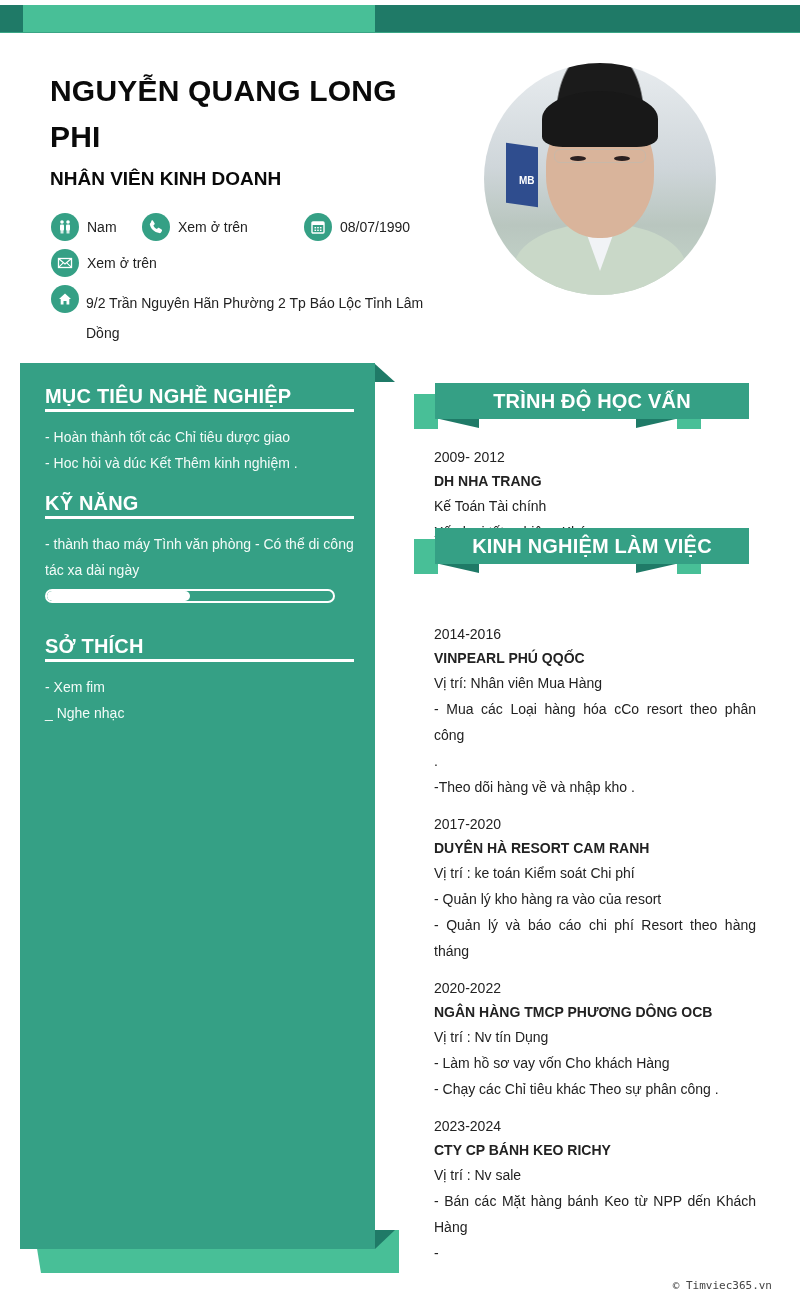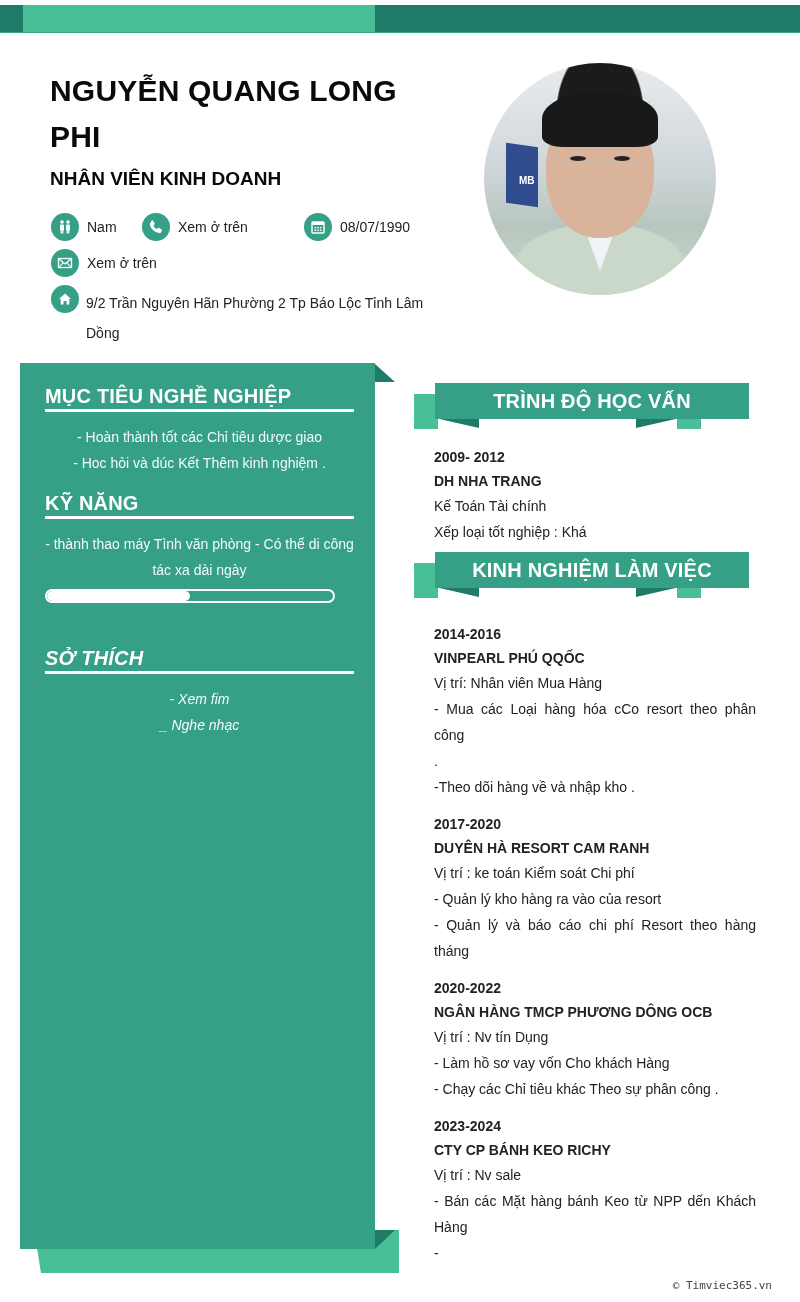--- a/index.html
+++ b/index.html
@@ -34,36 +34,36 @@
     .avatar .sign-text { position: absolute; left: 27px; top: 112px; color: #fff; font-size: 10px; font-weight: bold; padding-left: 8px; }
     .avatar .glasses { position: absolute; left: 70px; top: 86px; width: 92px; height: 14px; border: 1px solid #c8b8a8; border-radius: 6px; }
     .avatar .eye { position: absolute; top: 93px; width: 16px; height: 5px; border-radius: 50%; background: #2b2020; }
 
     
     .side-fold { position: absolute; left: 375px; top: 364px; width: 20px; height: 18px; background: #1f7a67; clip-path: polygon(0 0, 100% 100%, 0 100%); }
     .side-bottom { position: absolute; left: 34px; top: 1230px; width: 365px; height: 43px; background: #48bf97; clip-path: polygon(0 0, 100% 0, 100% 100%, 7px 100%); }
     .side-bottom-fold { position: absolute; left: 375px; top: 1230px; width: 20px; height: 19px; background: #1f7a67; clip-path: polygon(0 0, 100% 0, 0 100%); }
     .sidebar { position: absolute; left: 20px; top: 363px; width: 355px; height: 886px; background: #35a085; color: #fff; padding: 20px 21px 0 25px; }
     .side-h { font-size: 20px; font-weight: bold; line-height: 26px; border-bottom: 3px solid #ffffff; margin-bottom: 12px; letter-spacing: 0.2px; }
-    .side-p { font-size: 14px; line-height: 26px; color: #f3fbf8; text-align: center; }
+    .side-p { font-size: 14px; line-height: 26px; color: #f3fbf8; }
     .side-section { margin-bottom: 14px; }
     .skillbar { margin-top: 6px; width: 290px; height: 14px; border: 2px solid #ffffff; border-radius: 8px; position: relative; overflow: hidden; }
     .skillbar .fill { position: absolute; left: 0; top: 0; height: 100%; background: #ffffff; border-radius: 7px; }
 
     
     .ribbon { position: absolute; left: 414px; width: 287px; height: 46px; }
     .ribbon .back { position: absolute; top: 11px; height: 35px; background: #48bf97; }
     .ribbon .back.l { left: 0; width: 24px; }
     .ribbon .back.r { right: 0; width: 24px; }
     .ribbon .fold-l { position: absolute; left: 21px; top: 35px; width: 44px; height: 10px; background: #1f7a67; clip-path: polygon(0 0, 100% 0, 100% 100%); }
     .ribbon .fold-r { position: absolute; right: 21px; top: 35px; width: 44px; height: 10px; background: #1f7a67; clip-path: polygon(0 0, 100% 0, 0 100%); }
     .ribbon .front { position: absolute; left: 21px; top: 0; width: 314px; height: 36px; background: #35a085; color: #fff; font-size: 20px; font-weight: bold; display: flex; align-items: center; justify-content: center; letter-spacing: 0.2px; }
 
     .rcol { position: absolute; left: 434px; width: 322px; font-size: 14px; color: #222; }
-    .rcol .year { font-weight: bold; line-height: 24px; }
+    .rcol .year { font-weight: normal; line-height: 24px; }
     .rcol .org { font-weight: bold; line-height: 24px; }
     .rcol .line { line-height: 26px; text-align: justify; }
     .rcol .entry { margin-bottom: 12px; }
 
     .footer { position: absolute; right: 28px; top: 1279px; font-family: "DejaVu Sans Mono", "Liberation Mono", monospace; font-size: 11px; color: #444; }
   </style>
 </head>
 <body>
 
 <div class="topbar">
@@ -154,21 +154,21 @@
     <div class="side-p">- Hoàn thành tốt các Chỉ tiêu dược giao</div>
     <div class="side-p">- Hoc hỏi và dúc Kết Thêm kinh nghiệm .</div>
   </div>
   <div class="side-section">
     <div class="side-h">KỸ NĂNG</div>
     <div class="side-p">- thành thao máy Tình văn phòng - Có thể di công tác xa dài ngày</div>
     <div class="skillbar">
       <div class="fill" id="skillfill" style="width: 50%;"></div>
     </div>
   </div>
-  <div class="side-section" style="margin-top:42px;font-style:italic;">
+  <div class="side-section" style="margin-top:30px;">
     <div class="side-h">SỞ THÍCH</div>
     <div class="side-p">- Xem fim</div>
     <div class="side-p">_ Nghe nhạc</div>
   </div>
 </div>
 <div class="side-fold"></div>
 <div class="side-bottom-fold"></div>
 
 <div class="ribbon" style="top:383px;">
   <div class="back l"></div>
@@ -180,21 +180,21 @@
 
 <div class="rcol" style="top:445px;">
   <div class="entry">
     <div class="year">2009- 2012</div>
     <div class="org">DH NHA TRANG</div>
     <div class="line">Kế Toán Tài chính</div>
     <div class="line">Xếp loại tốt nghiệp : Khá</div>
   </div>
 </div>
 
-<div class="ribbon" style="top:552px;">
+<div class="ribbon" style="top:528px;">
   <div class="back l"></div>
   <div class="back r"></div>
   <div class="fold-l"></div>
   <div class="fold-r"></div>
   <div class="front">KINH NGHIỆM LÀM VIỆC</div>
 </div>
 
 <div class="rcol" style="top:622px;">
   <div class="entry">
     <div class="year">2014-2016</div>

